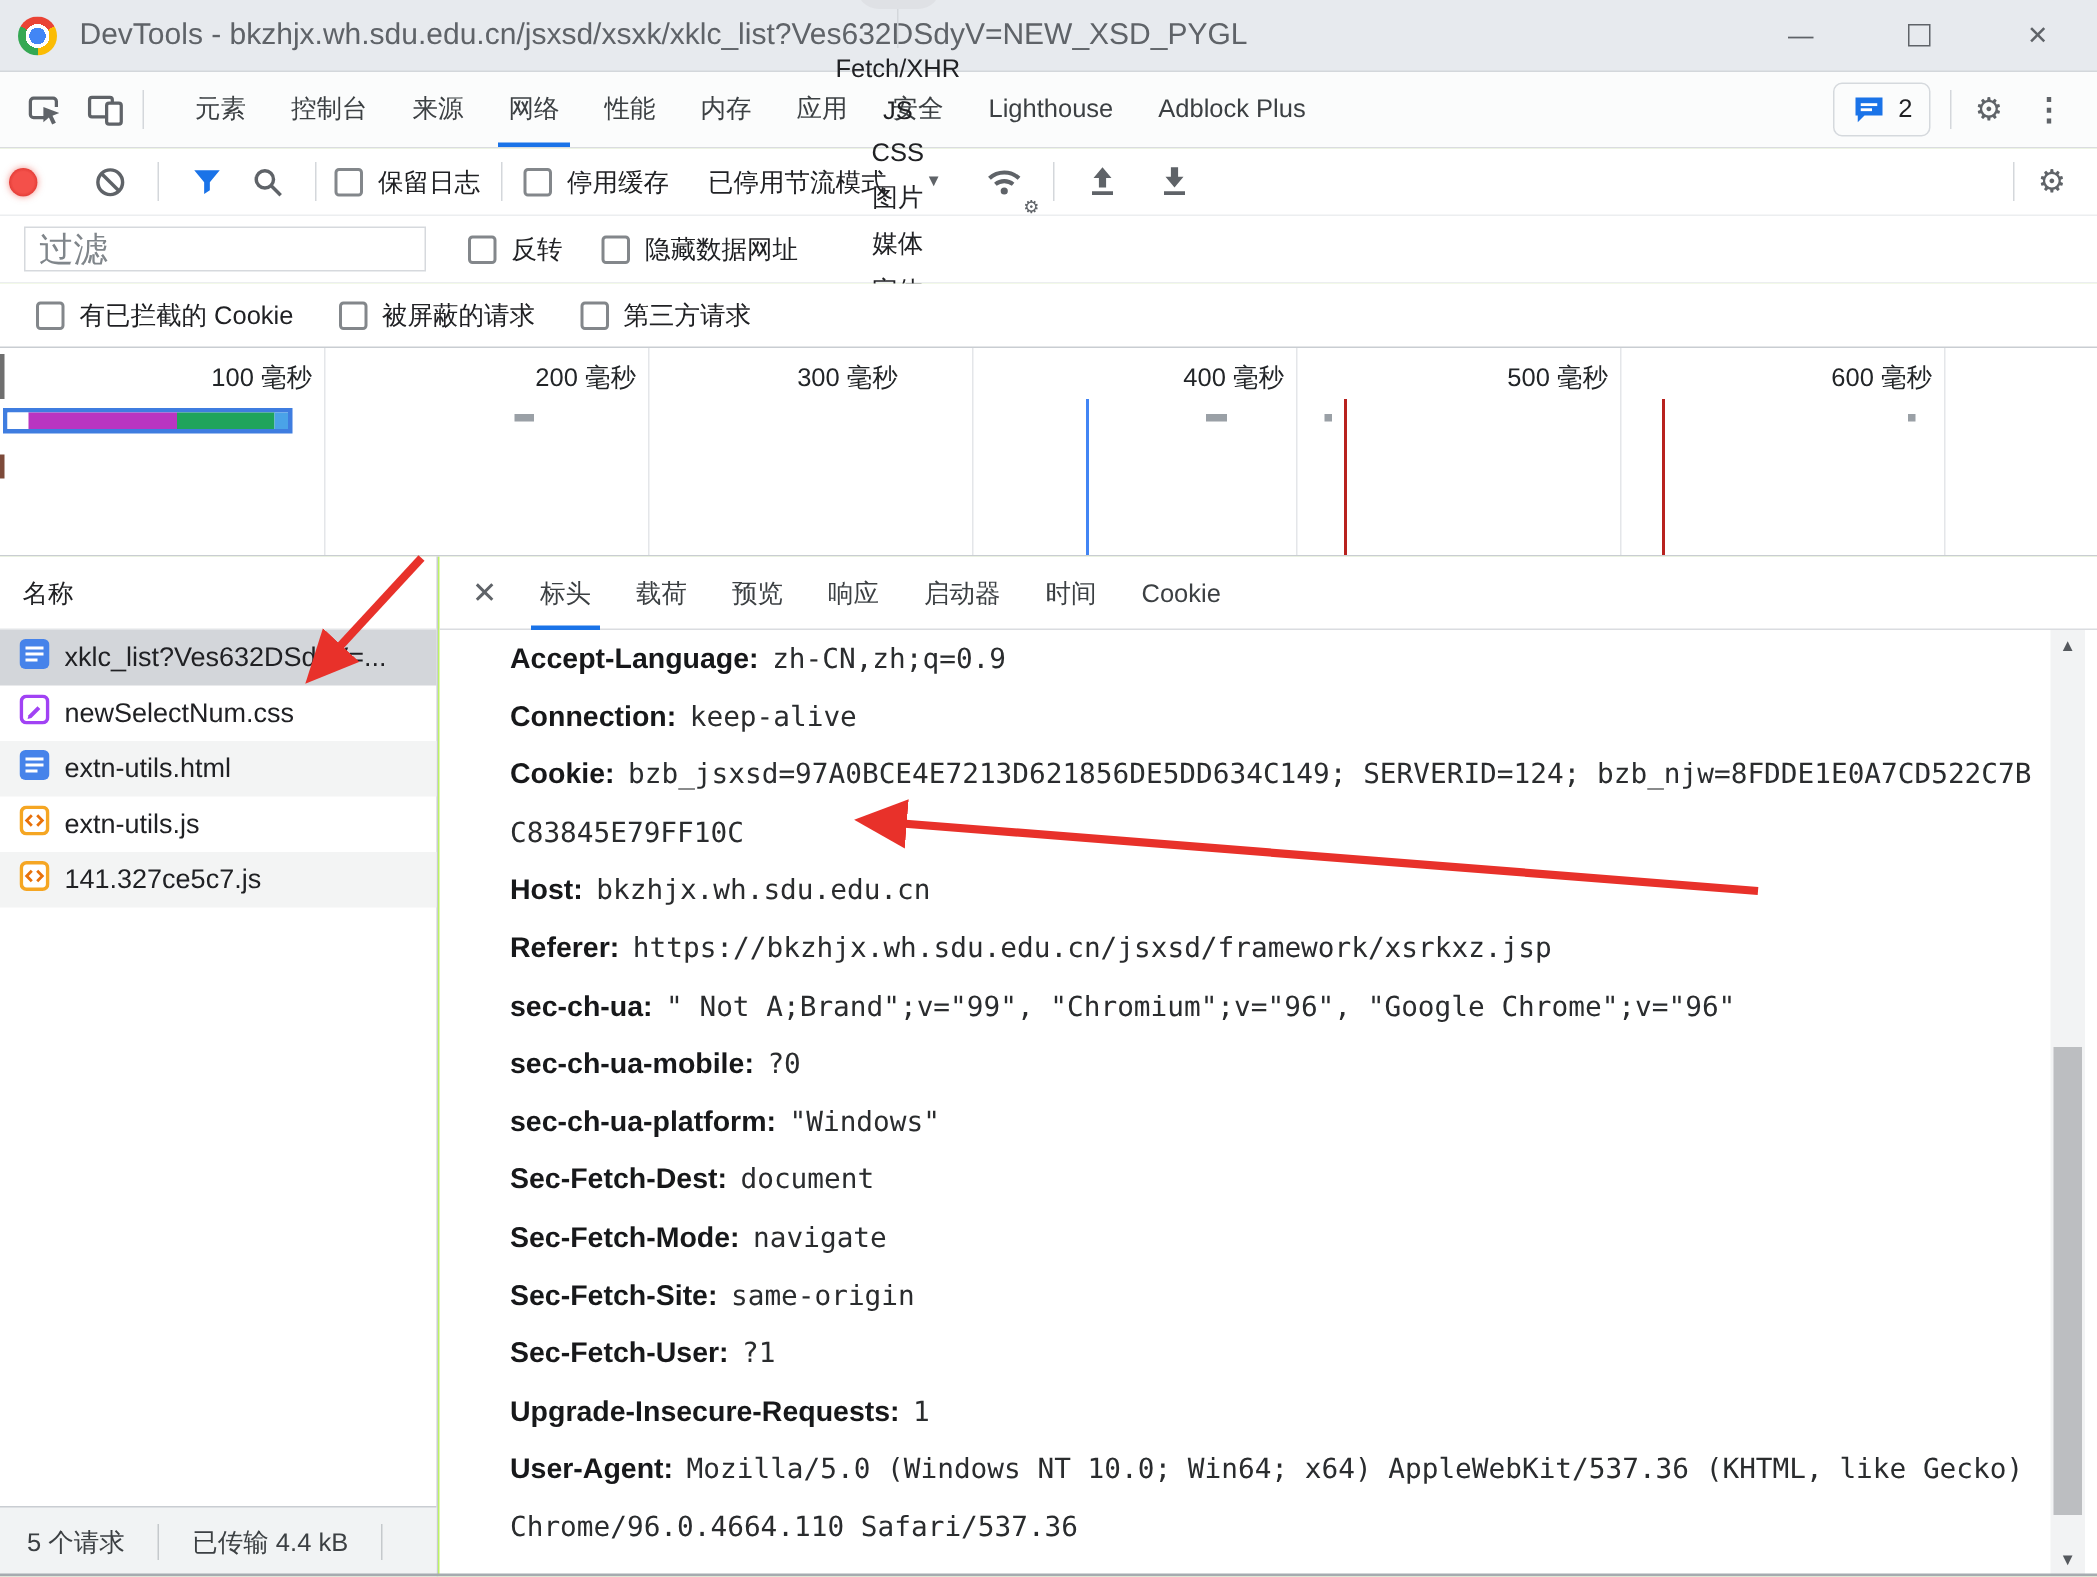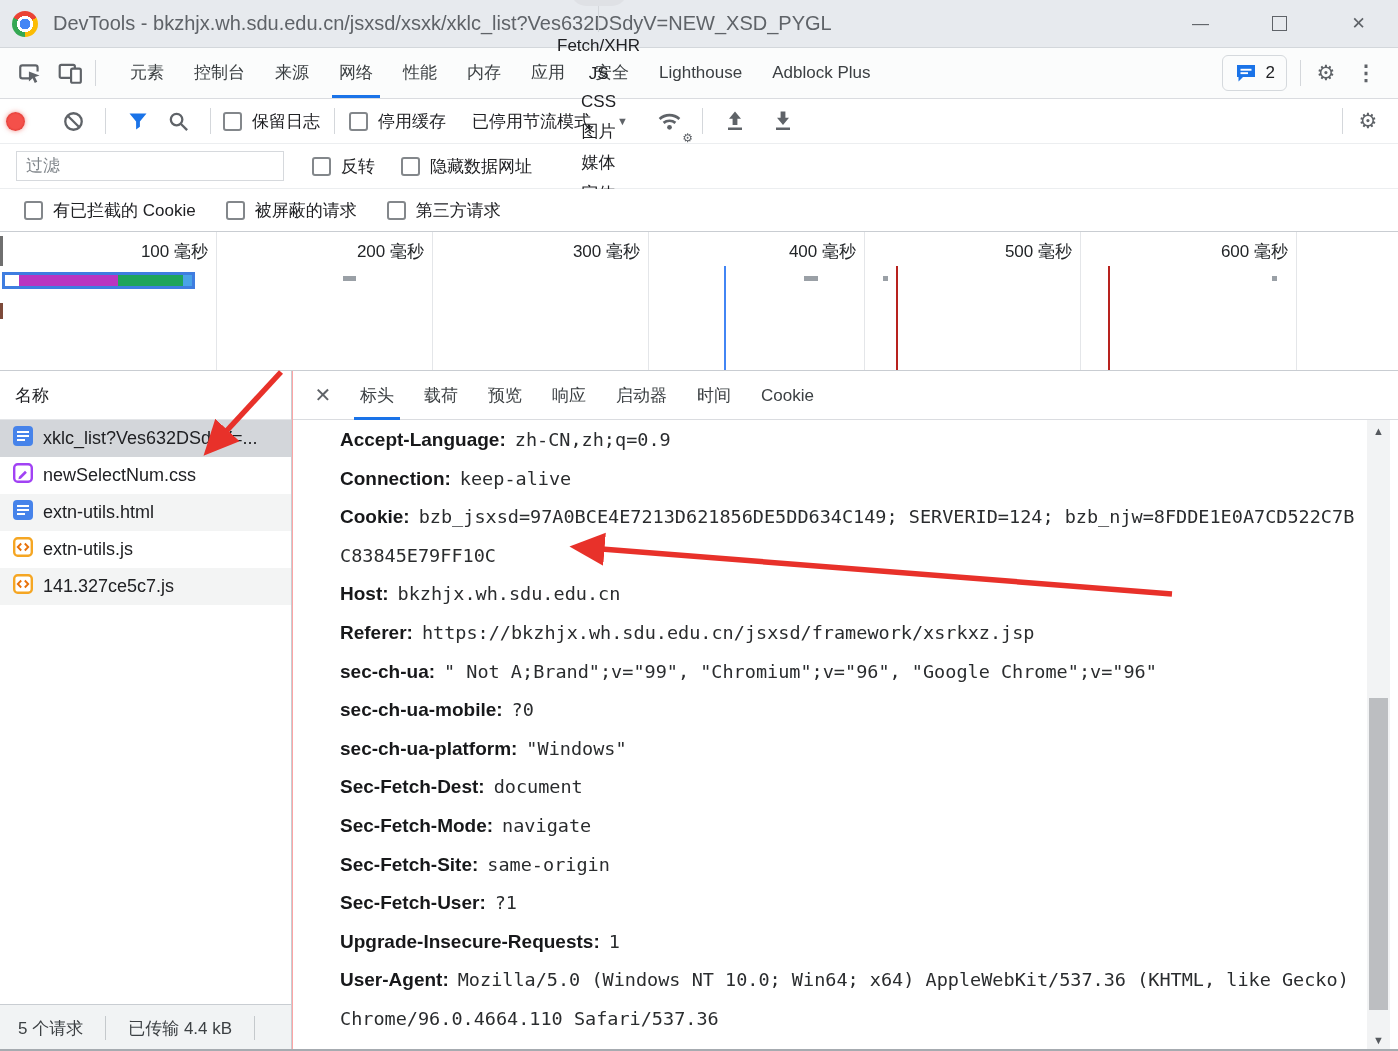--- a/index.html
+++ b/index.html
@@ -1,18 +1,18 @@
 <!DOCTYPE html>
 <html><head>
 <meta charset="utf-8">
 <style>
   * { box-sizing: border-box; margin: 0; padding: 0; }
   html,body { width:1398px; height:1051px; overflow:hidden; background:#fff;
     font-family:"Liberation Sans", sans-serif; }
-  #app { position:relative; width:1398px; height:1051px; background:#fca5a5; }
+  #app { position:relative; width:1398px; height:1051px; background:#bef264; }
 
   
   #titlebar { position:absolute; top:0; left:0; right:0; height:48px; background:#e7eaee;
     border-bottom:1px solid #d3d7db; display:flex; align-items:center; padding-left:12px; }
   .chrome-icon { width:26px; height:26px; border-radius:50%;
     background: radial-gradient(circle,#4286f5 0 5.5px,#fff 5.5px 8px,rgba(0,0,0,0) 8px),
                 conic-gradient(from -60deg,#ea4335 0 120deg,#fbbc04 0 240deg,#34a853 0 360deg);
     margin-right:15px; flex:none; }
   #window-title { font-size:20px; color:#5f6368; white-space:nowrap; }
   #win-controls { margin-left:auto; display:flex; height:48px; }
@@ -48,21 +48,21 @@
     display:inline-block; margin-right:10px; flex:none; }
   #throttling { display:flex; align-items:center; font-size:17px; color:#202124; margin-left:26px; }
   #throttling .arrow { font-size:11px; color:#5f6368; margin-left:26px; }
   .mini-gear { position:absolute; right:-3px; bottom:-4px; font-size:12px; color:#5f6368; }
   #net-settings { margin-left:auto; display:flex; align-items:center; padding-right:10px; }
 
   
   #filterrow { position:absolute; top:144px; left:0; right:0; height:45px; background:#fff;
     border-bottom:1px solid #eceef0; display:flex; align-items:center; }
   #filter-input { margin-left:16px; width:268px; height:30px; border:1px solid #d6d9dd;
-    font-size:17px; padding:0 9px; color:#202124; outline:none;
+    font-size:23px; padding:0 9px; color:#202124; outline:none;
     font-family:"Liberation Sans",sans-serif; }
   #filter-input::placeholder { color:#80868b; }
   #filter-cbs { display:flex; align-items:center; gap:26px; margin-left:28px; }
   #filter-chips { display:flex; align-items:center; margin-left:14px;flex-direction:column; }
   .chip { padding:4px 11px; border-radius:15px; font-size:17px; color:#202124; white-space:nowrap; }
   .chip.active { background:#dfe1e5; }
 
   
   #cbrow { position:absolute; top:189px; left:0; right:0; height:43px; background:#fff;
     border-bottom:1px solid #c9cdd2; display:flex; align-items:center; gap:30px; padding-left:24px; }
@@ -291,21 +291,21 @@
       <span>第三方请求</span>
     </div>
   </div>
 
   <div id="timeline">
       <div class="tl-div" style="left: 216px;"></div>
       <div class="tl-label" style="left: 58px;">100 毫秒</div>
       <div class="tl-div" style="left: 432px;"></div>
       <div class="tl-label" style="left: 274px;">200 毫秒</div>
       <div class="tl-div" style="left: 648px;"></div>
-      <div class="tl-label" style="left: 490px;">300 毫秒</div>
+      <div class="tl-label" style="left: 490px; text-align: center;">300 毫秒</div>
       <div class="tl-div" style="left: 864px;"></div>
       <div class="tl-label" style="left: 706px;">400 毫秒</div>
       <div class="tl-div" style="left: 1080px;"></div>
       <div class="tl-label" style="left: 922px;">500 毫秒</div>
       <div class="tl-div" style="left: 1296px;"></div>
       <div class="tl-label" style="left: 1138px;">600 毫秒</div>
       <div class="tl-bar" style="left: 2px; top: 40px; height: 17px; border-color: rgb(63, 125, 224);">
         <i style="width: 14px; background: rgb(255, 255, 255);"></i>
         <i style="width: 99px; background: rgb(185, 53, 193);"></i>
         <i style="width: 65px; background: rgb(31, 164, 92);"></i>

